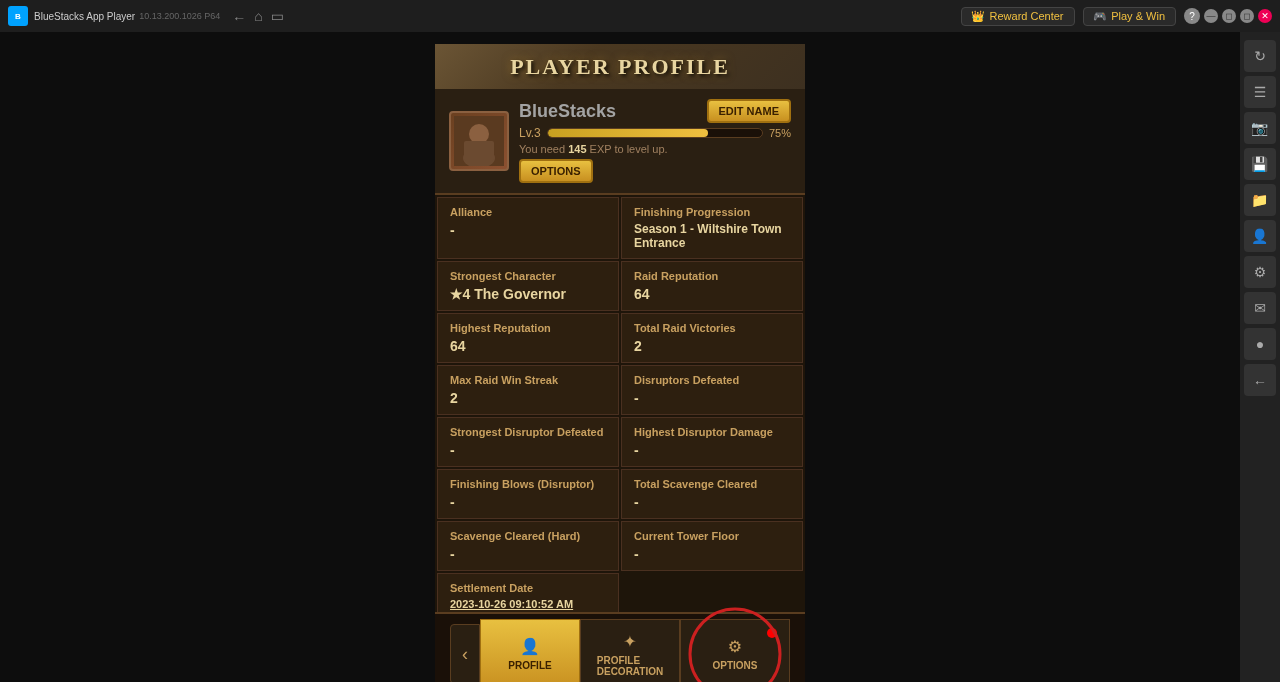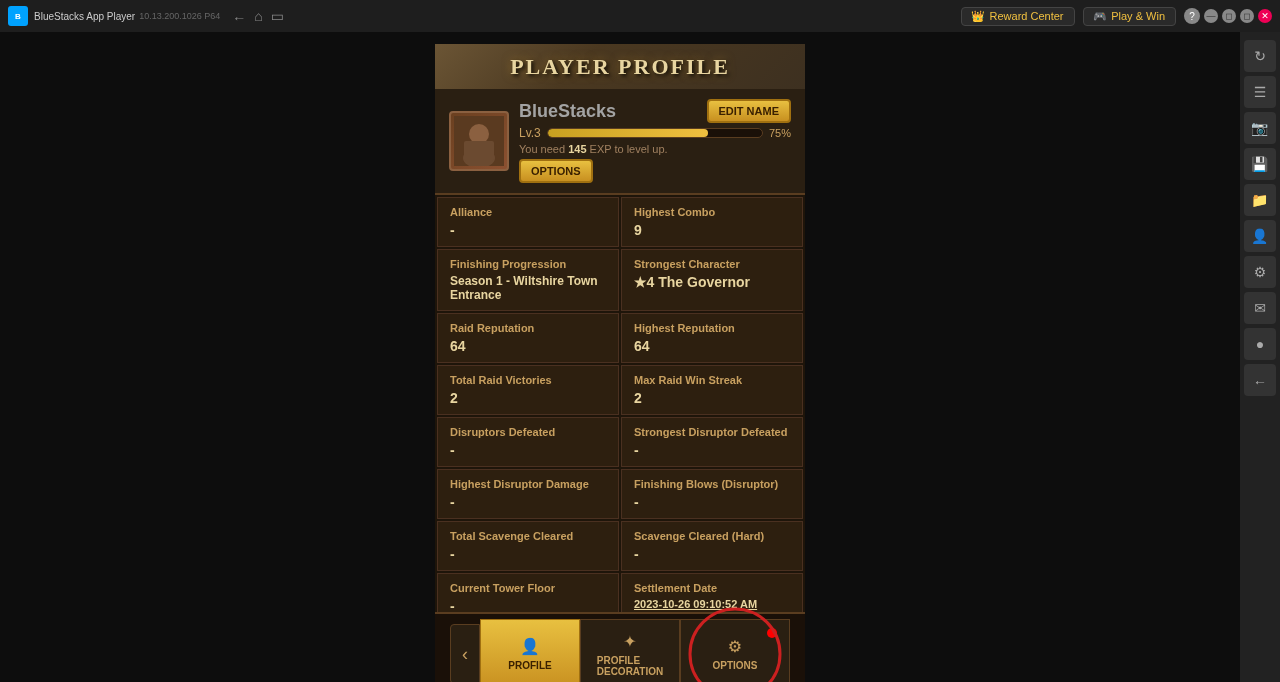--- a/index.html
+++ b/index.html
@@ -459,24 +459,20 @@
       </div>
     </div>
 
     <div class="stats-area">
       <div class="stats-grid">
 
         <div class="stat-cell">
           <div class="stat-label">Alliance</div>
           <div class="stat-value">-</div>
         </div>
-        <div class="stat-cell">
-          <div class="stat-label">Highest Combo</div>
-          <div class="stat-value">9</div>
-        </div>
 
         <div class="stat-cell">
           <div class="stat-label">Finishing Progression</div>
           <div class="stat-value" style="font-size:12px;">Season 1 - Wiltshire Town Entrance</div>
         </div>
         <div class="stat-cell">
           <div class="stat-label">Strongest Character</div>
           <div class="stat-value">★4 The Governor</div>
         </div>
 

